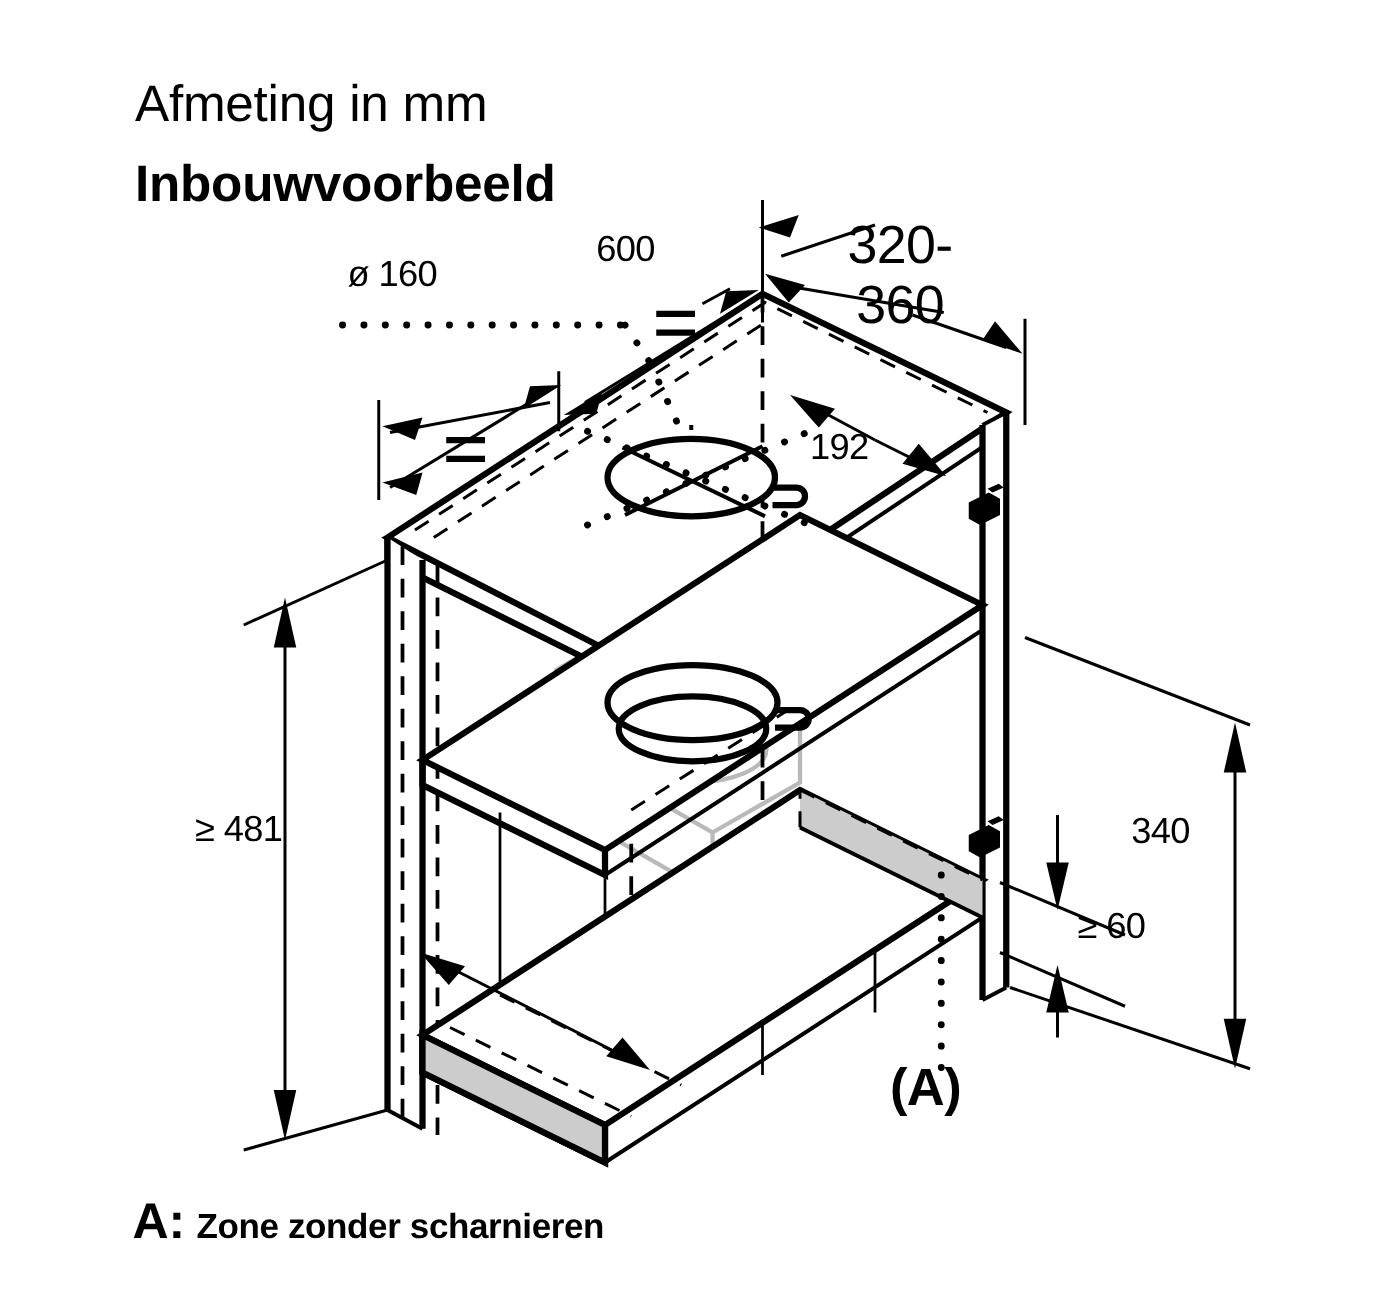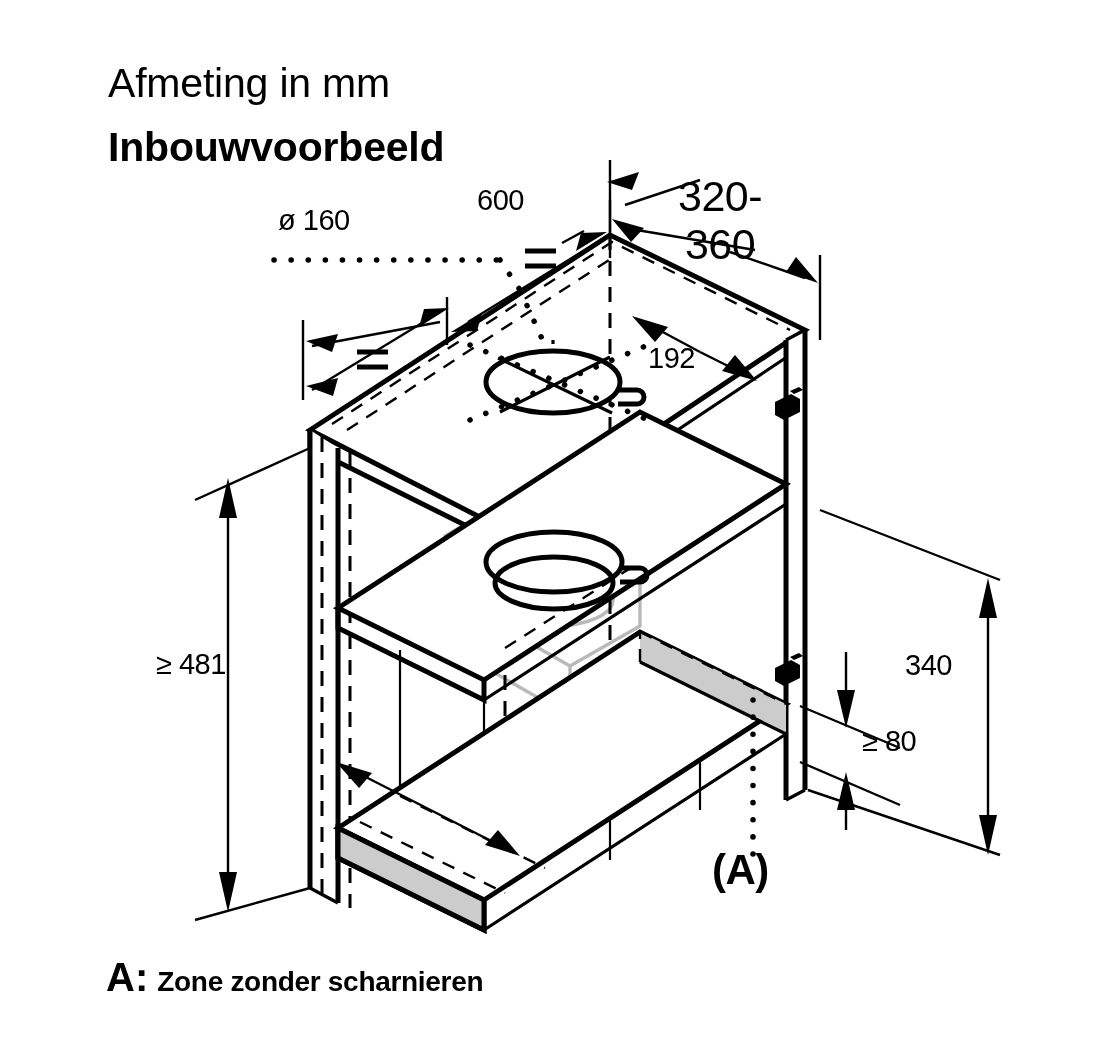--- a/index.html
+++ b/index.html
@@ -309,21 +309,21 @@
   <div class="txt dim-two" style="left:678px; top:172px;">320-
 360</div>
 
   <div class="txt dim" style="left:648px; top:343px;">192</div>
 
   <div class="txt dim" style="left:156px; top:649px;">≥ 481</div>
 
 
   <div class="txt dim" style="left:905px; top:650px;">340</div>
 
-  <div class="txt dim" style="left:862px; top:726px;">≥ 80</div>
+  <div class="txt dim" style="left:862px; top:726px;">≥ 60</div>
 
   <div class="txt callout" style="left:712px; top:848px;">(A)</div>
 
   <div class="legend-row" style="left:106px; top:955px;">
     <span class="legend-key">A:</span>
     <span class="legend-text">Zone zonder scharnieren</span>
   </div>
 
 </div>
 

